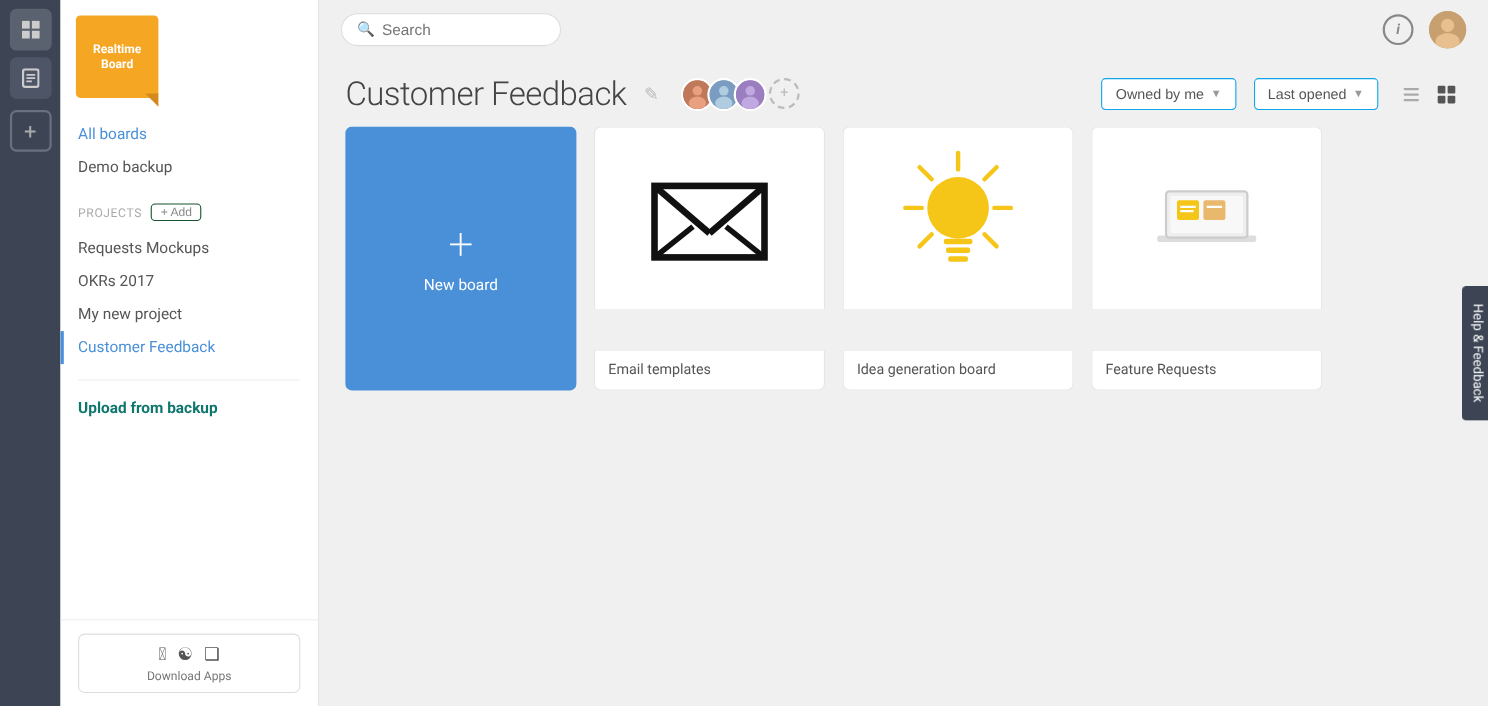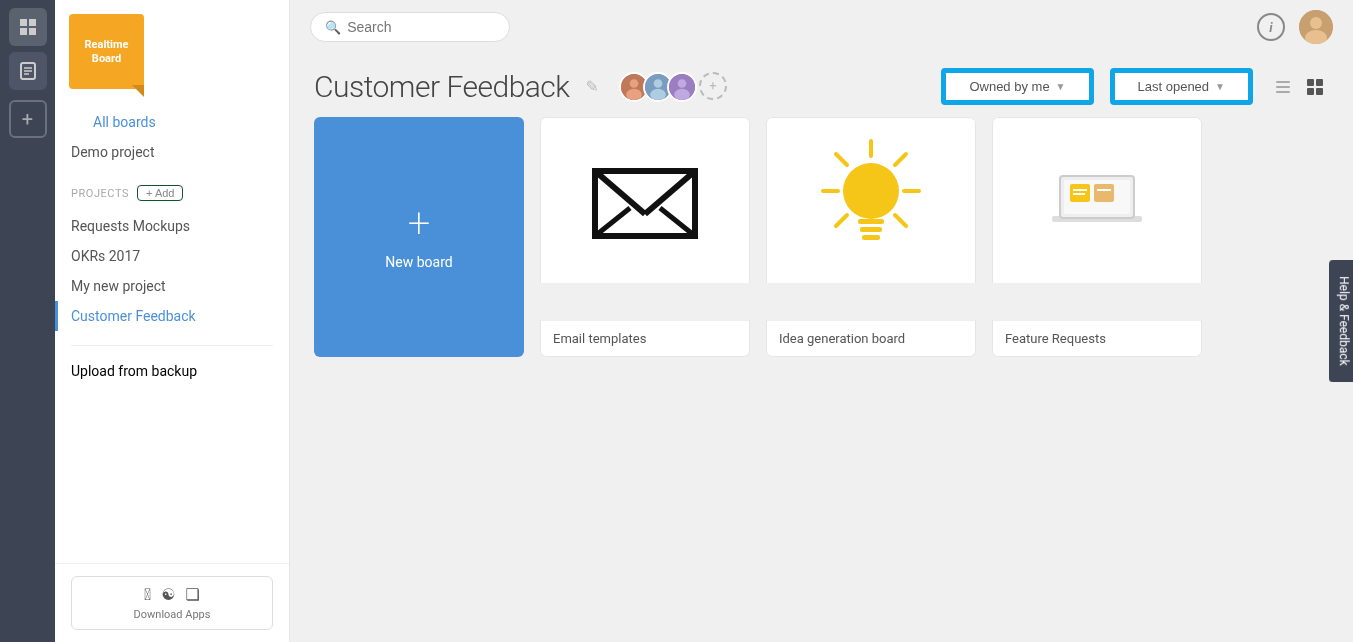--- a/index.html
+++ b/index.html
@@ -101,21 +101,21 @@
     }
     .sidebar-nav {
       padding: 4px 0;
     }
     .sidebar-nav-item {
       padding: 7px 16px;
       font-size: 14px;
       color: #555;
       cursor: pointer;
     }
-    .sidebar-nav-item.active { color: #4a90d9; margin-left: 22px; }
+    .sidebar-nav-item.active { color: #4a90d9; }
     .sidebar-section-label {
       padding: 14px 16px 6px 16px;
       font-size: 11px;
       color: #aaa;
       letter-spacing: 0.05em;
       text-transform: uppercase;
       display: flex;
       align-items: center;
       gap: 8px;
     }
@@ -148,22 +148,23 @@
       background: #4a90d9;
     }
     .sidebar-divider {
       height: 1px;
       background: #eee;
       margin: 10px 16px;
     }
     .sidebar-upload {
       padding: 7px 16px;
       font-size: 14px;
-      color: #000000;
-      cursor: pointer;
+      color: #0f766e;
+      cursor: pointer;
+      font-weight: bold;
     }
     .sidebar-footer {
       margin-top: auto;
       padding: 12px 16px;
       border-top: 1px solid #eee;
     }
     .download-apps-box {
       border: 1px solid #ddd;
       border-radius: 6px;
       padding: 8px 12px;
@@ -300,23 +301,23 @@
       align-items: center;
       justify-content: center;
       color: #bbb;
       font-size: 13px;
       cursor: pointer;
       margin-left: 2px;
     }
     .header-spacer { flex: 1; }
     .filter-btn {
       background: #fff;
-      border: 5px solid #0ea5e9;
+      border: 1px solid #0ea5e9;
       border-radius: 4px;
-      padding: 6px 23px;
+      padding: 6px 12px;
       font-size: 13px;
       color: #555;
       cursor: pointer;
       display: flex;
       align-items: center;
       gap: 6px;
     }
     .filter-btn .caret { color: #999; font-size: 10px; }
     .view-toggle {
       display: flex;
@@ -421,21 +422,21 @@
 
 <div class="sidebar">
   <div class="sidebar-logo">
     <div class="sidebar-logo-text">
       <div>Realtime</div>
       <div>Board</div>
     </div>
   </div>
   <div class="sidebar-nav">
     <div class="sidebar-nav-item active">All boards</div>
-    <div class="sidebar-nav-item">Demo project</div>
+    <div class="sidebar-nav-item">Demo backup</div>
   </div>
   <div class="sidebar-section-label">
     <span>PROJECTS</span>
     <button class="add-btn">+ Add</button>
   </div>
   <div class="sidebar-nav">
     <div class="sidebar-project-item">Requests Mockups</div>
     <div class="sidebar-project-item">OKRs 2017</div>
     <div class="sidebar-project-item">My new project</div>
     <div class="sidebar-project-item active">Customer Feedback</div>

